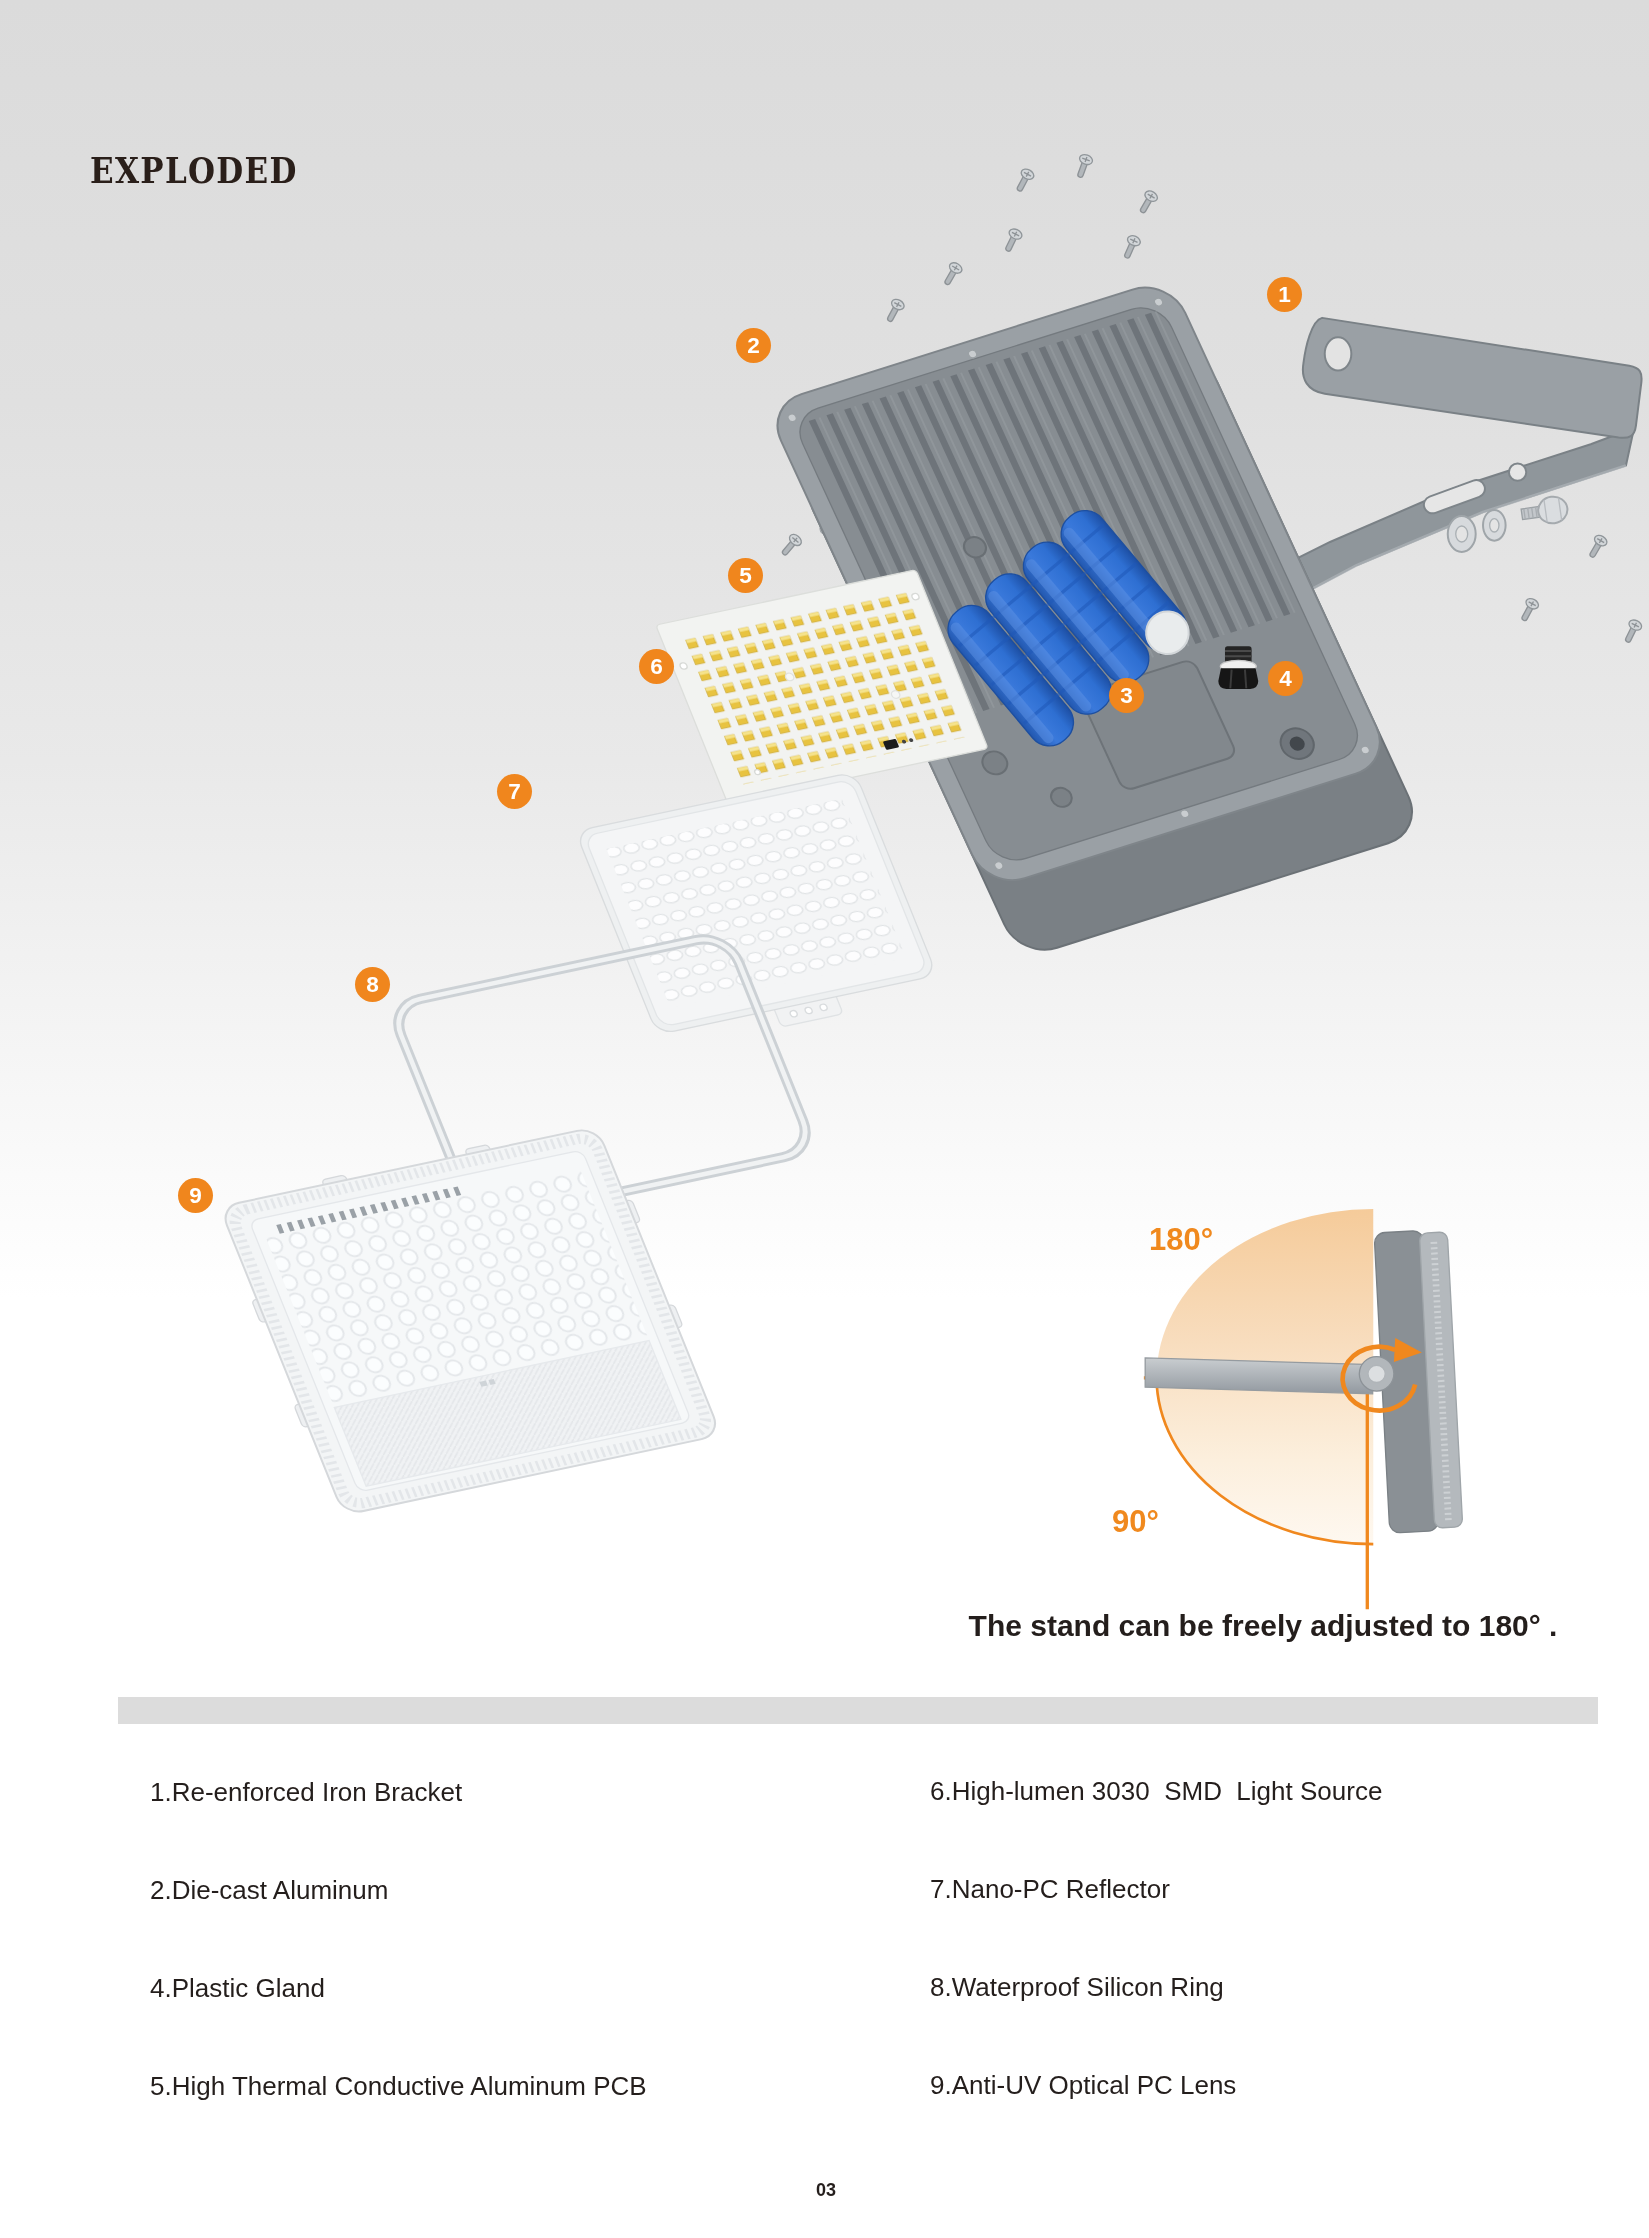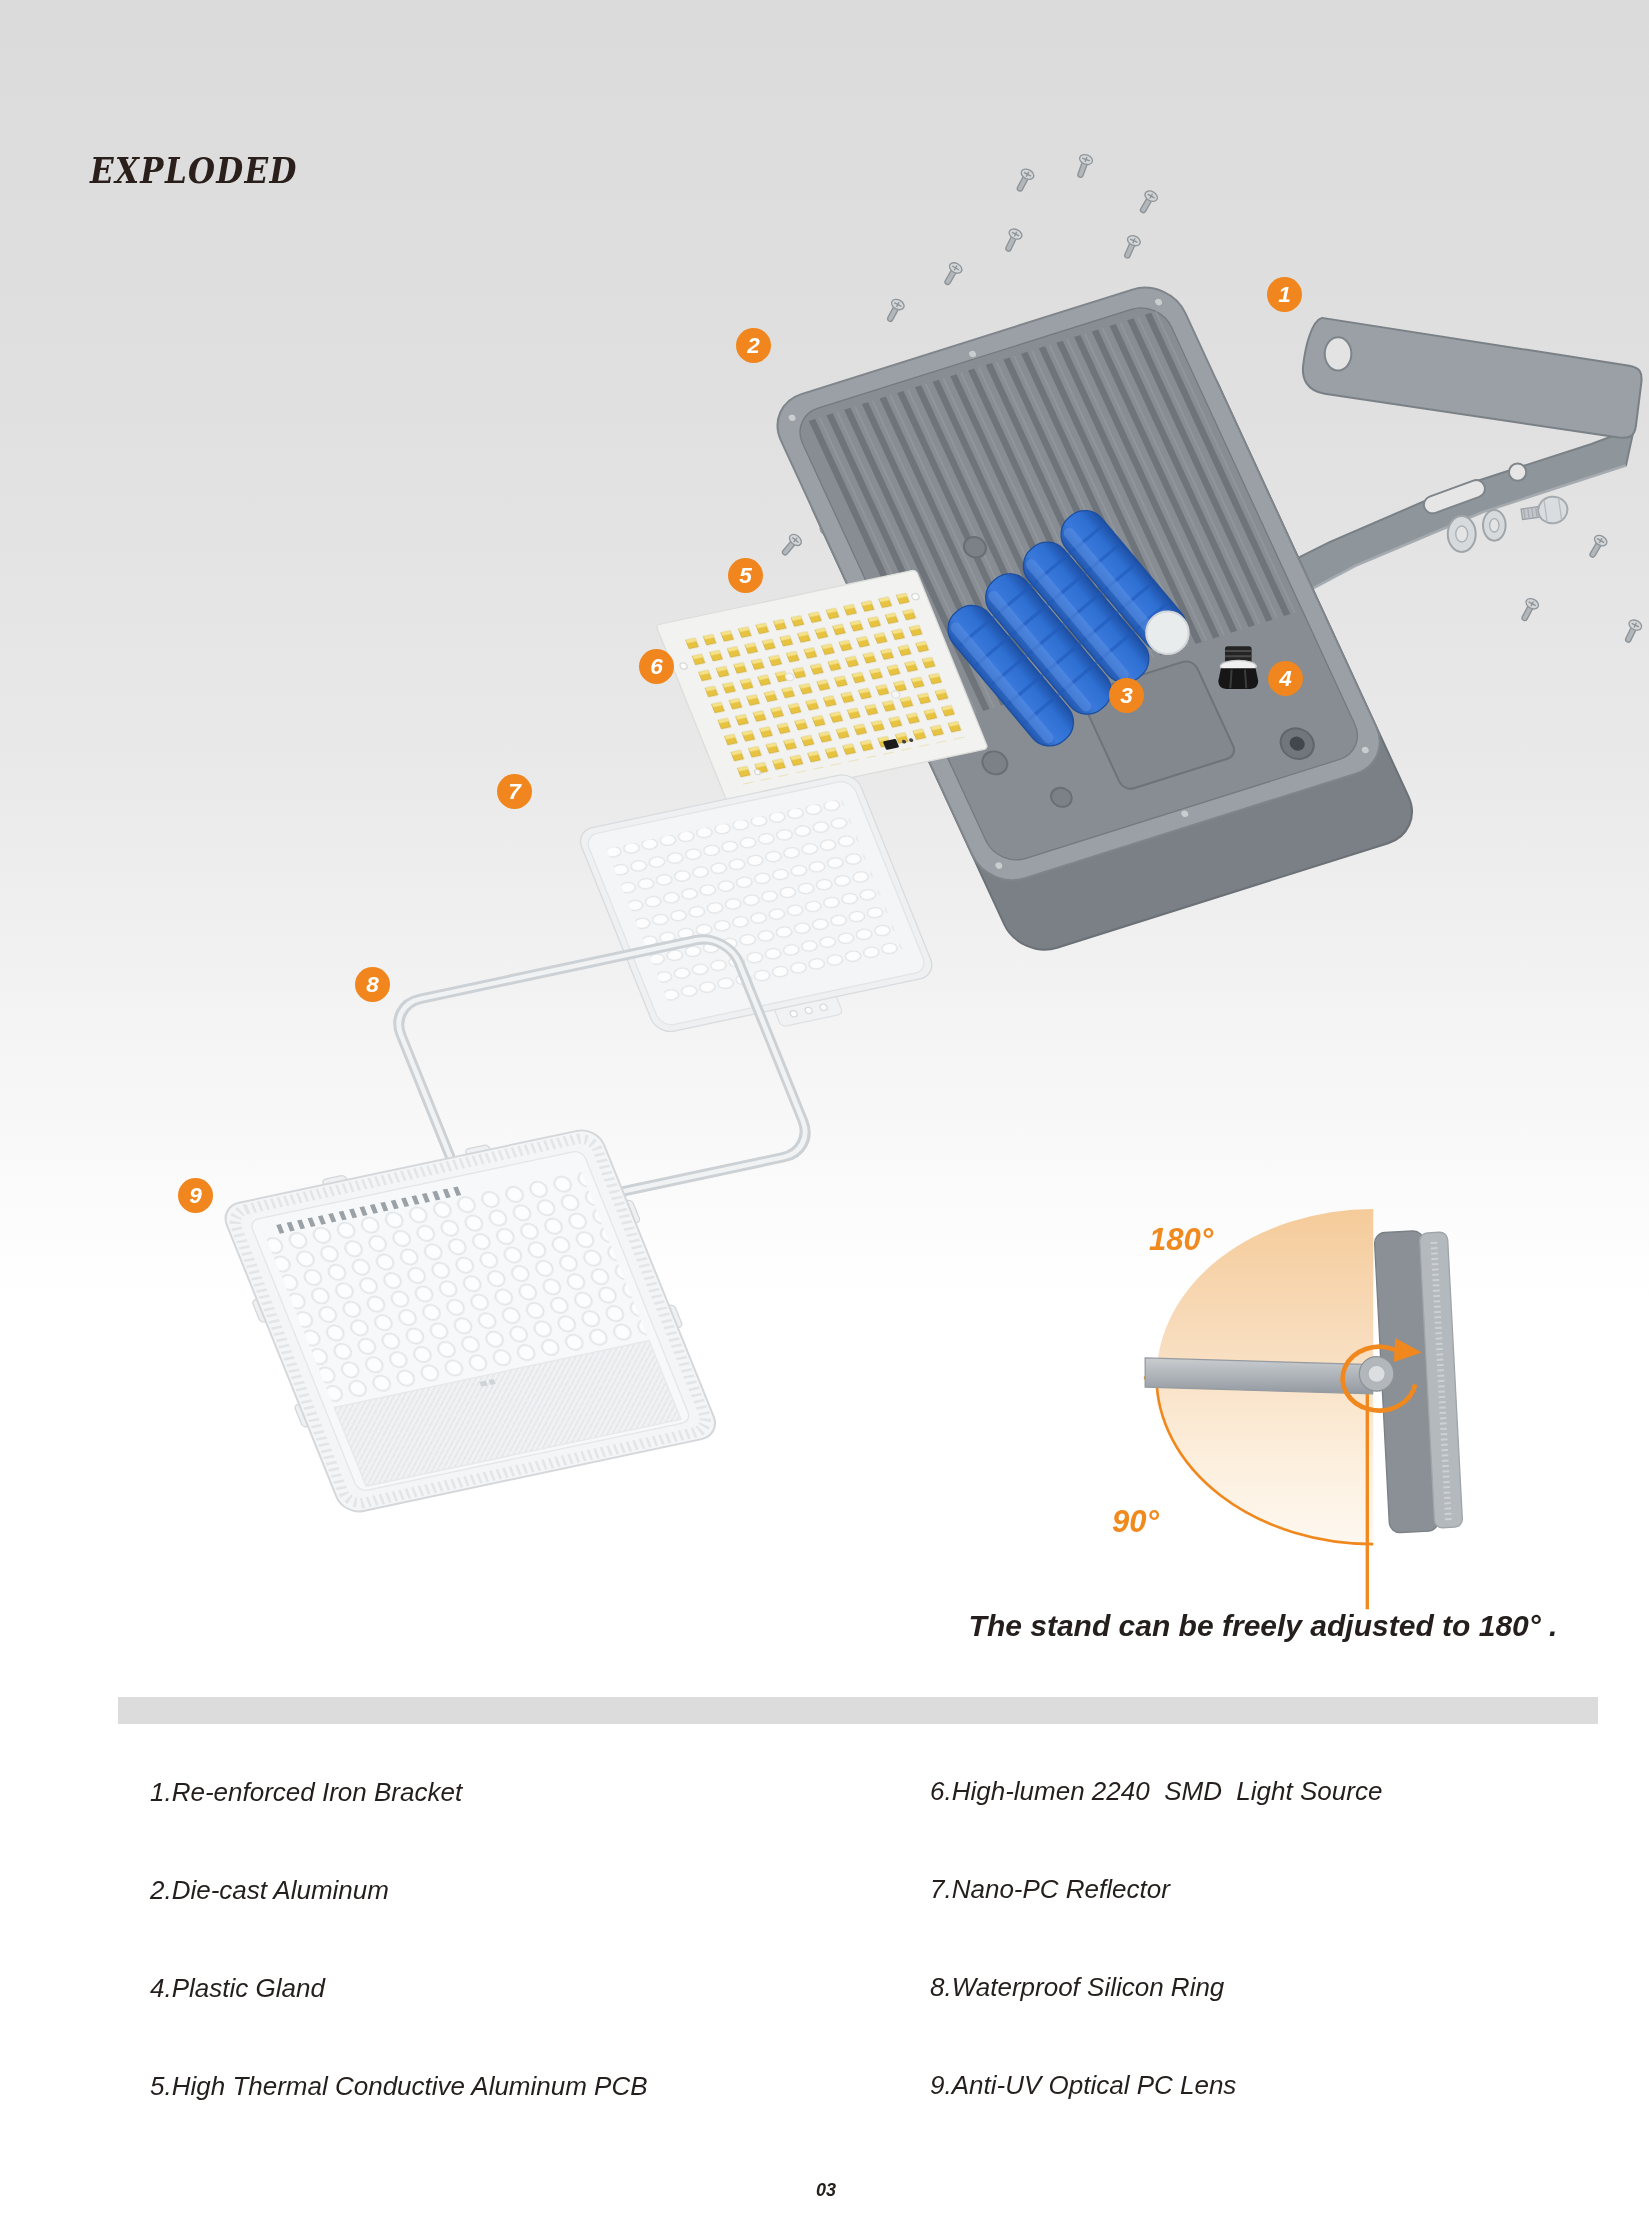--- a/index.html
+++ b/index.html
@@ -2,21 +2,20 @@
 <html style="font-size:10.6px"><head>
 <meta charset="utf-8">
 <style>
   html,body{margin:0;padding:0;}
   .page{
     position:relative;
     width:1650px;height:2239px;
     background:linear-gradient(180deg,#dbdbdb 0%,#e0e0e0 18%,#e9e9e9 34%,#f6f6f6 48%,#ffffff 58%,#ffffff 100%);
     font-family:"Liberation Sans",sans-serif;
     overflow:hidden;
-    font-style:italic;
   }
   .abs{position:absolute;}
   svg.diagram{position:absolute;left:0;top:0;z-index:1;}
   .page-title{
     left:90px;top:130px;z-index:3;
     font-family:"DejaVu Serif","Liberation Serif",serif;
     font-weight:900;font-size:31px;color:#2a1f1a;
     letter-spacing:1.3px;transform:scaleY(1.12);transform-origin:left top;
   }
   .badge{
@@ -260,21 +259,21 @@
 
   <div class="abs separator"></div>
 
   <div class="abs parts-col parts-col-left">
     <div class="list-item">1.Re-enforced Iron Bracket</div>
     <div class="list-item">2.Die-cast Aluminum</div>
     <div class="list-item">4.Plastic Gland</div>
     <div class="list-item">5.High Thermal Conductive Aluminum PCB</div>
   </div>
   <div class="abs parts-col parts-col-right">
-    <div class="list-item">6.High-lumen 2240  SMD  Light Source</div>
+    <div class="list-item">6.High-lumen 3030  SMD  Light Source</div>
     <div class="list-item">7.Nano-PC Reflector</div>
     <div class="list-item">8.Waterproof Silicon Ring</div>
     <div class="list-item">9.Anti-UV Optical PC Lens</div>
   </div>
 
   <div class="abs page-num">03</div>
 
 </div>
 
 

